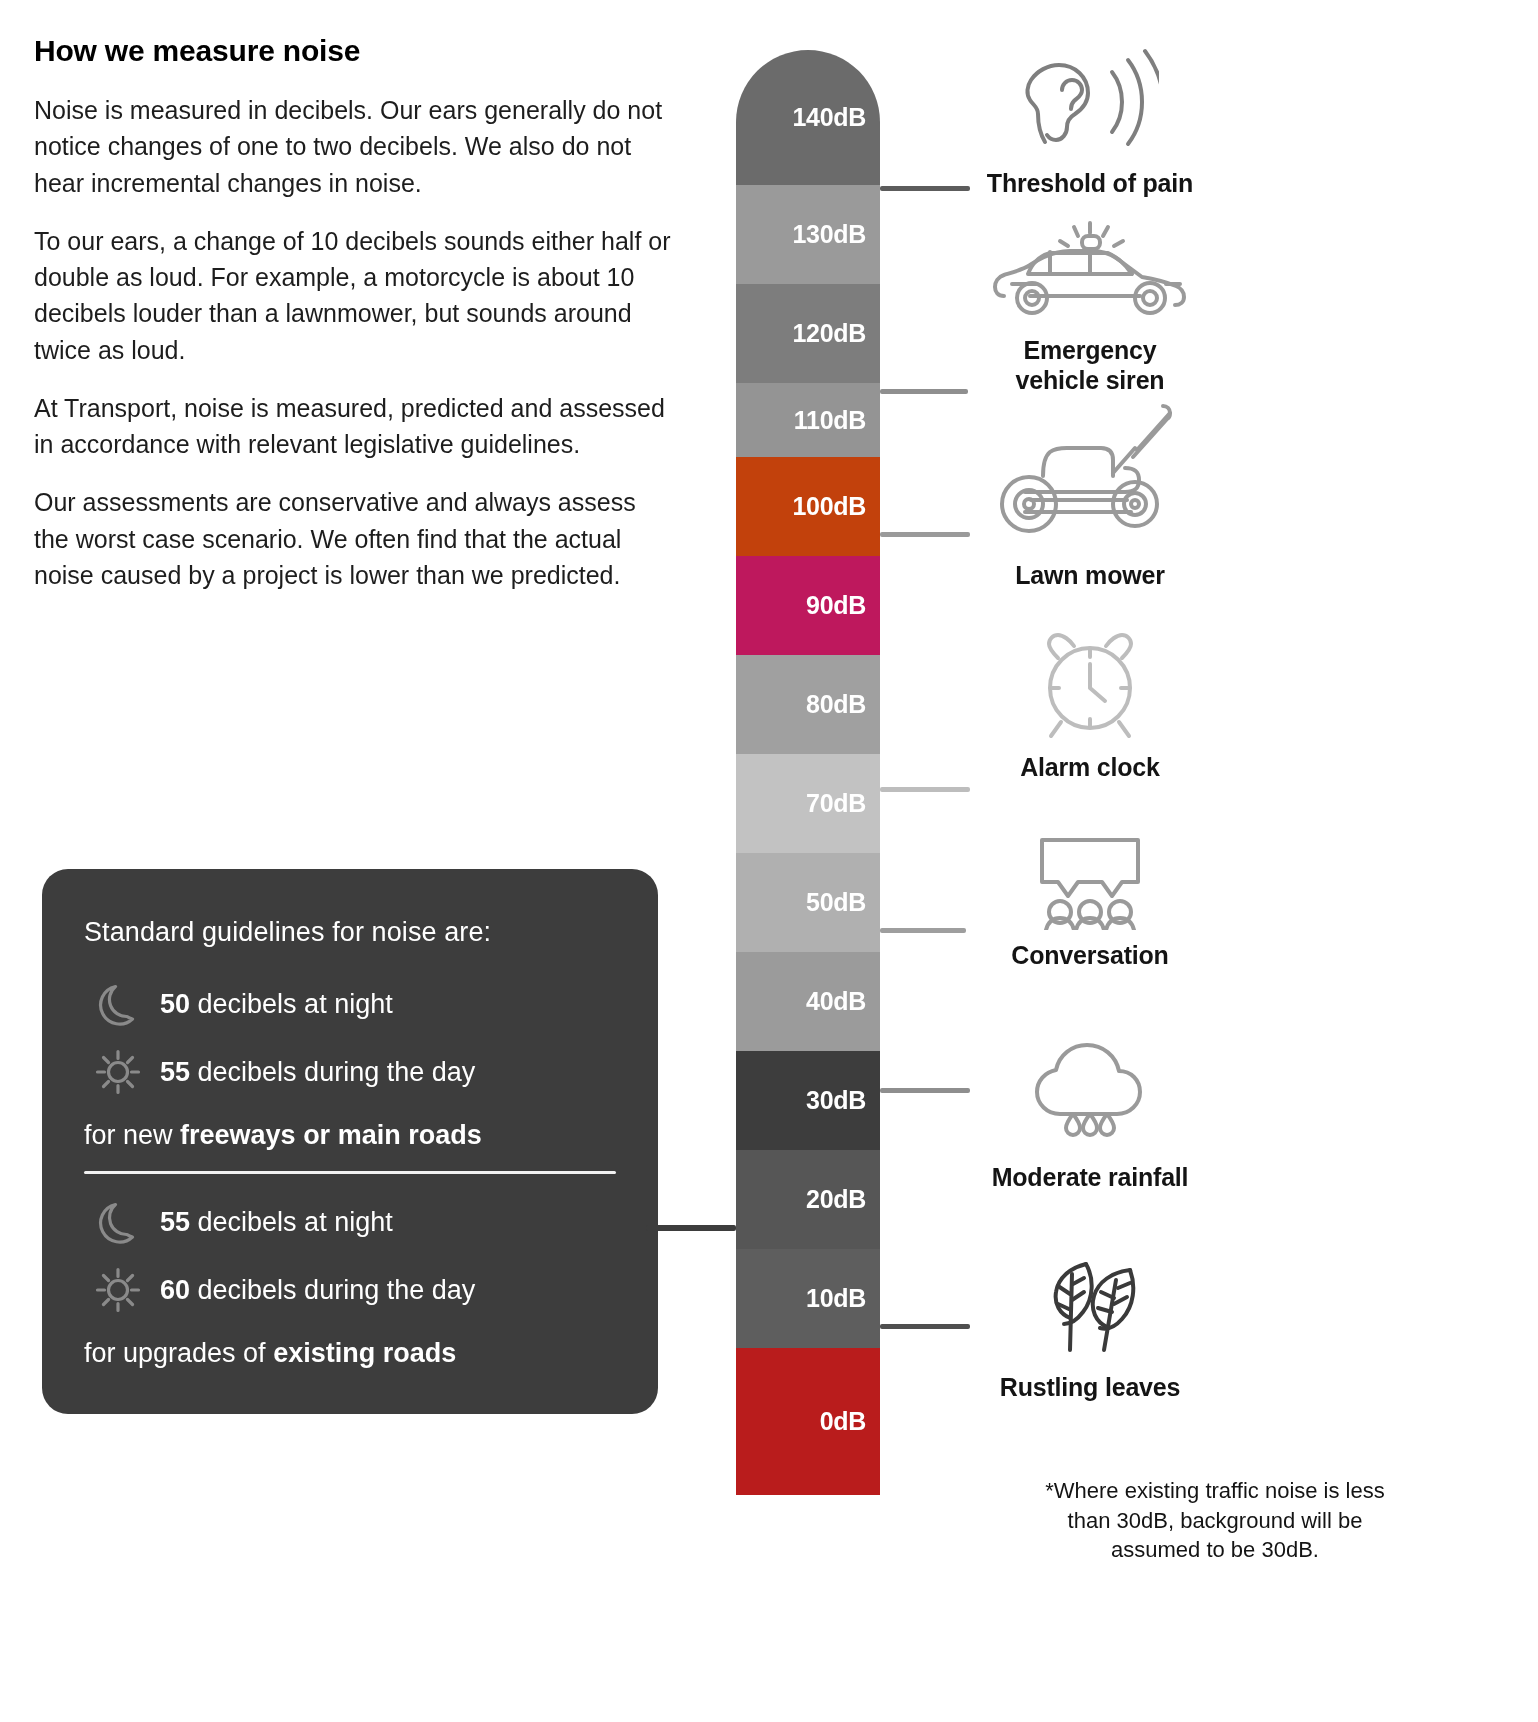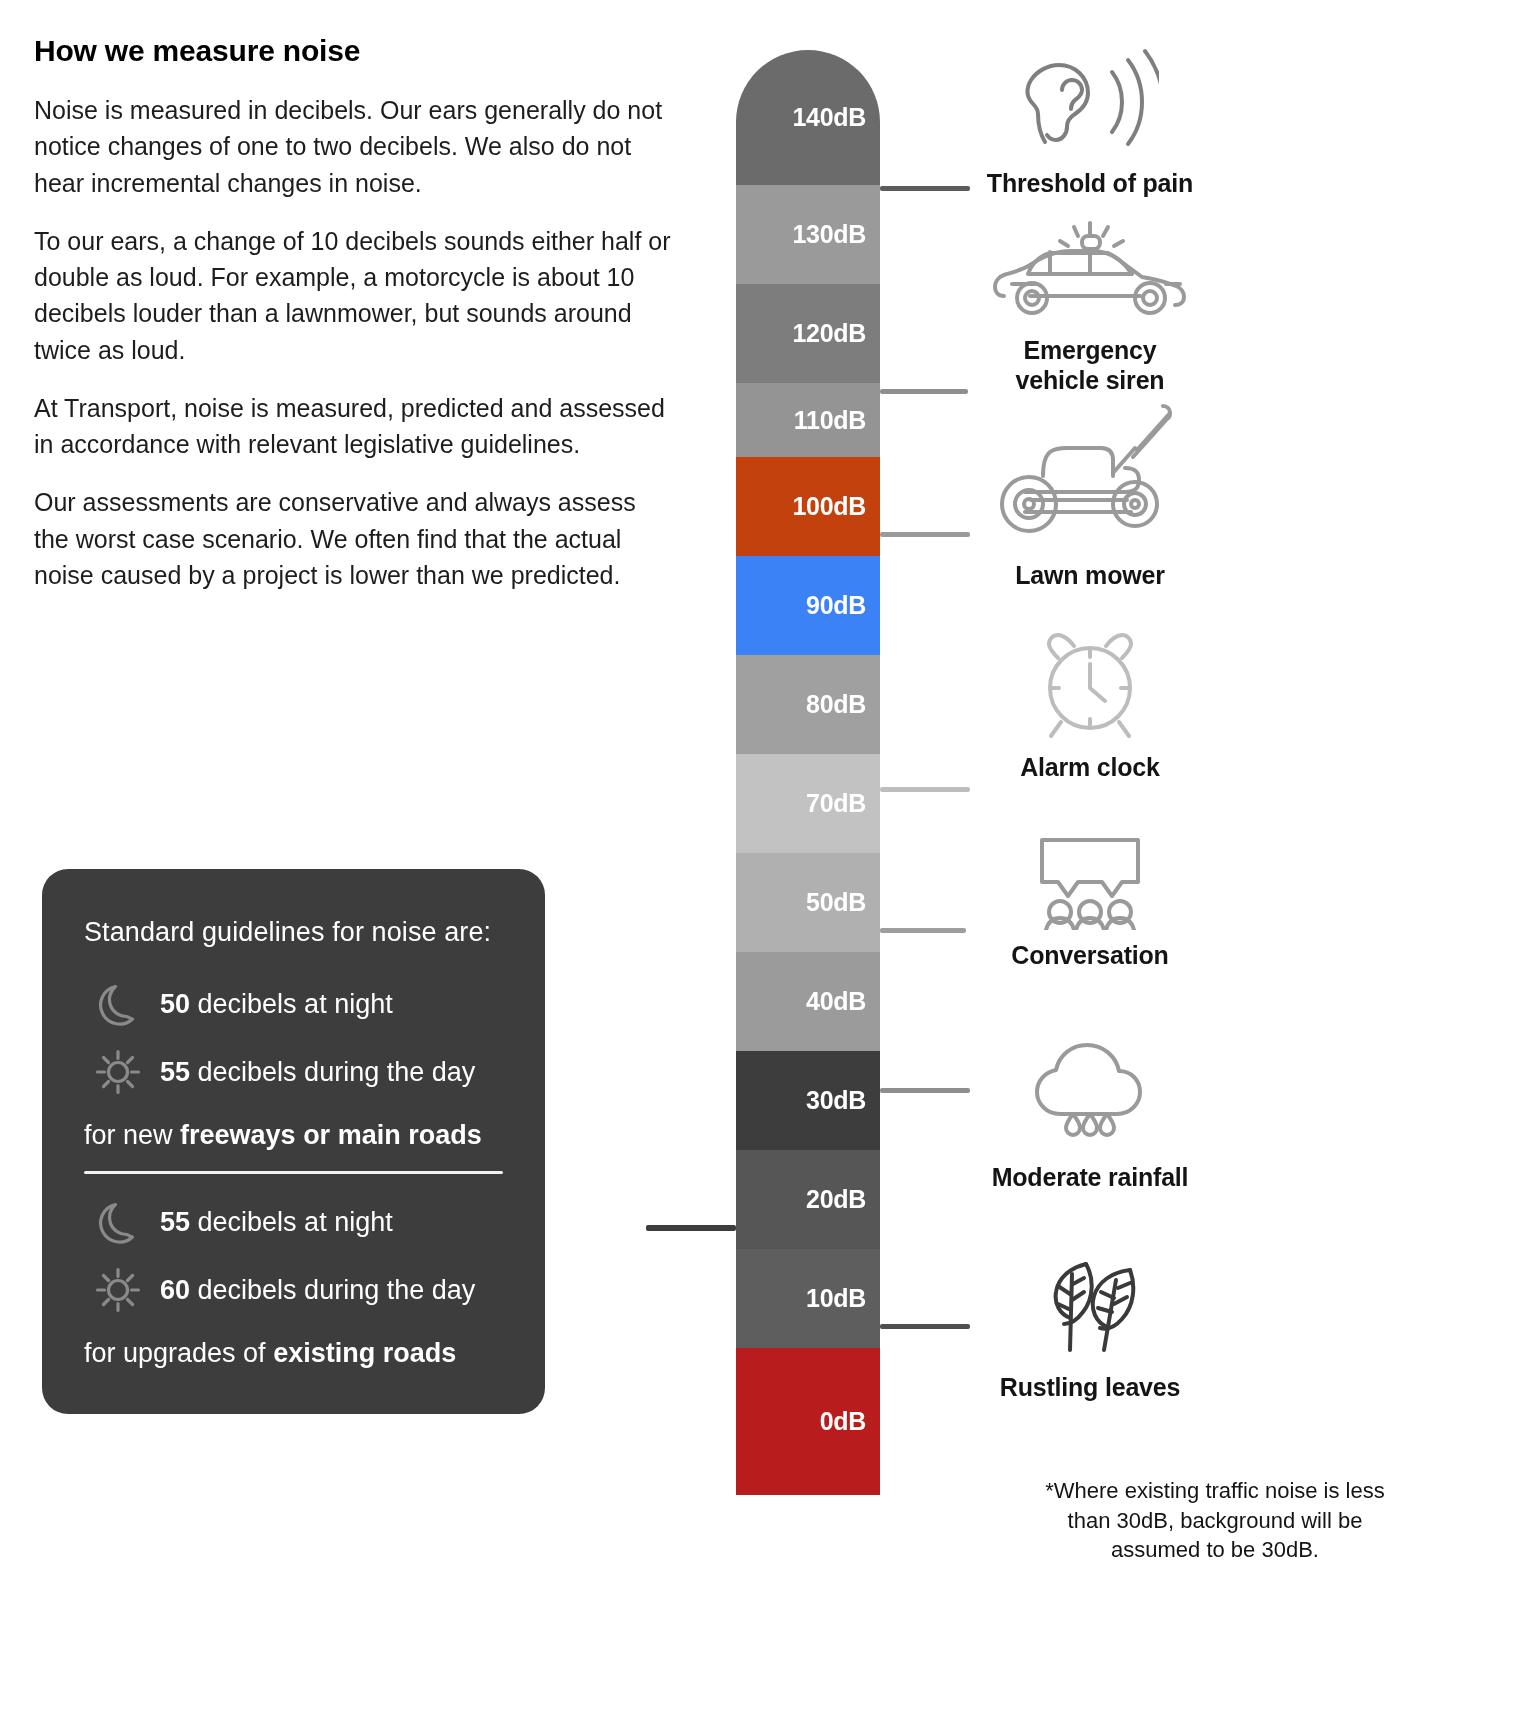--- a/index.html
+++ b/index.html
@@ -19,21 +19,21 @@
     color:#000000; margin-bottom:24px;
   }
   .para {
     font-size:25px; line-height:1.45; color:#1d1d1d;
     margin-bottom:22px; font-weight:400;
   }
 
   
   .guide-box {
     position:absolute; left:42px; top:869px;
-    width:503px; height:545px;
+    width:616px; height:545px;
     background:#3d3d3d; border-radius:26px;
     color:#ffffff; padding:48px 34px 0 34px;
   }
   .guide-title { font-size:27px; font-weight:400; margin:0 0 22px 8px; letter-spacing:.1px; }
   .guide-row { display:flex; align-items:center; height:68px; }
   .guide-ico { width:84px; flex:0 0 84px; display:flex; align-items:center; justify-content:center; }
   .guide-ico svg { display:block; }
   .guide-text { font-size:27px; font-weight:400; line-height:1; }
   .guide-text b { font-weight:700; }
   .guide-foot { font-size:27px; font-weight:400; margin:14px 0 0 8px; }
@@ -142,21 +142,21 @@
       </div>
       <div class="band" style="height: 99px; background: rgb(125, 125, 125);">
         <span>120dB</span>
       </div>
       <div class="band" style="height: 74px; background: rgb(148, 148, 148);">
         <span>110dB</span>
       </div>
       <div class="band" style="height: 99px; background: #c2410c;">
         <span>100dB</span>
       </div>
-      <div class="band" style="height: 99px; background: #3b82f6;">
+      <div class="band" style="height: 99px; background: #be185d;">
         <span>90dB</span>
       </div>
       <div class="band" style="height: 99px; background: rgb(160, 160, 160);">
         <span>80dB</span>
       </div>
       <div class="band" style="height: 99px; background: rgb(194, 194, 194);">
         <span>70dB</span>
       </div>
       <div class="band" style="height: 99px; background: rgb(176, 176, 176);">
         <span>50dB</span>

